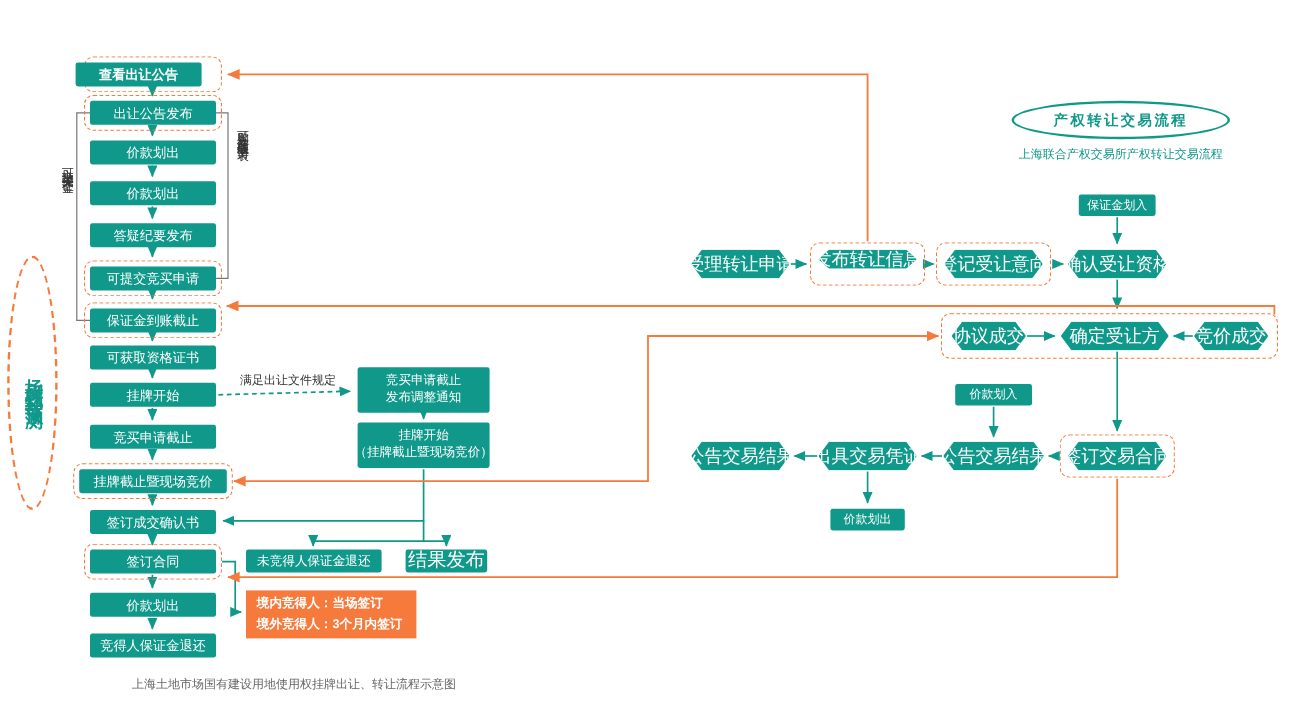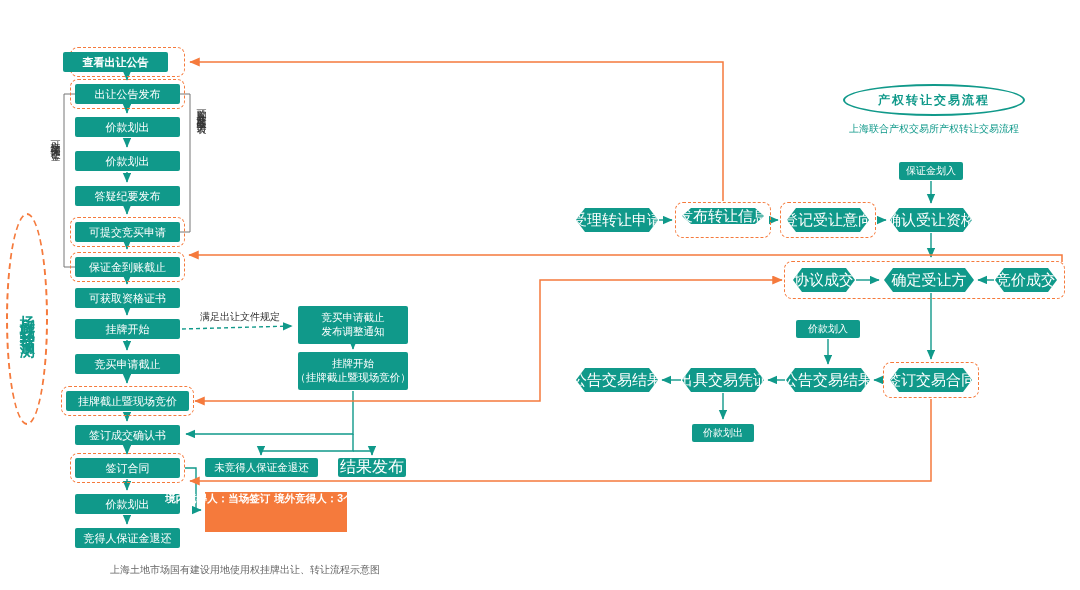--- a/index.html
+++ b/index.html
@@ -20,21 +20,21 @@
   .oval{position:absolute;box-sizing:border-box;border:2px dashed var(--orange,#f57a3c);
         border-radius:50%;color:var(--teal,#10998a);font-weight:bold;font-size:15px;
         writing-mode:vertical-rl;letter-spacing:4px;display:flex;align-items:center;justify-content:center;}
   .ellipse{position:absolute;box-sizing:border-box;border:2.5px solid var(--teal,#10998a);
            border-radius:50%;color:var(--teal,#10998a);font-weight:bold;font-size:12px;
            letter-spacing:2px;display:flex;align-items:center;justify-content:center;white-space:nowrap;}
   .subtitle{position:absolute;font-size:10px;color:var(--teal,#10998a);white-space:nowrap;}
   .vlabel{position:absolute;writing-mode:vertical-rl;font-size:10px;color:#333;letter-spacing:1.5px;}
   .note{position:absolute;font-size:10px;color:#333;white-space:nowrap;}
   .obox{position:absolute;box-sizing:border-box;background:var(--orange,#f57a3c);color:#fff;
-        font-size:10.5px;font-weight:bold;display:flex;flex-direction:row;justify-content:center;
+        font-size:10.5px;font-weight:bold;display:flex;flex-direction:column;justify-content:center;
         gap:4px;padding-left:9px;line-height:1.2;white-space:nowrap;}
   .caption{position:absolute;font-size:10px;color:#666;white-space:nowrap;}
   svg.wires{position:absolute;left:0;top:0;pointer-events:none;}
 </style>
 </head>
 <body>
 
 <div class="stage">
 
   <svg class="wires" width="1080" height="590">

